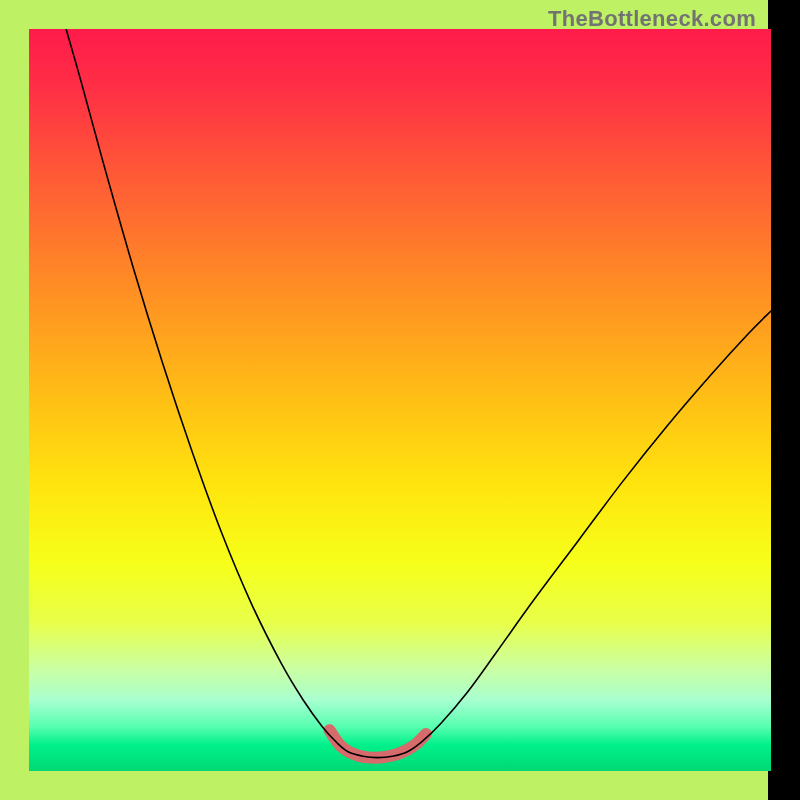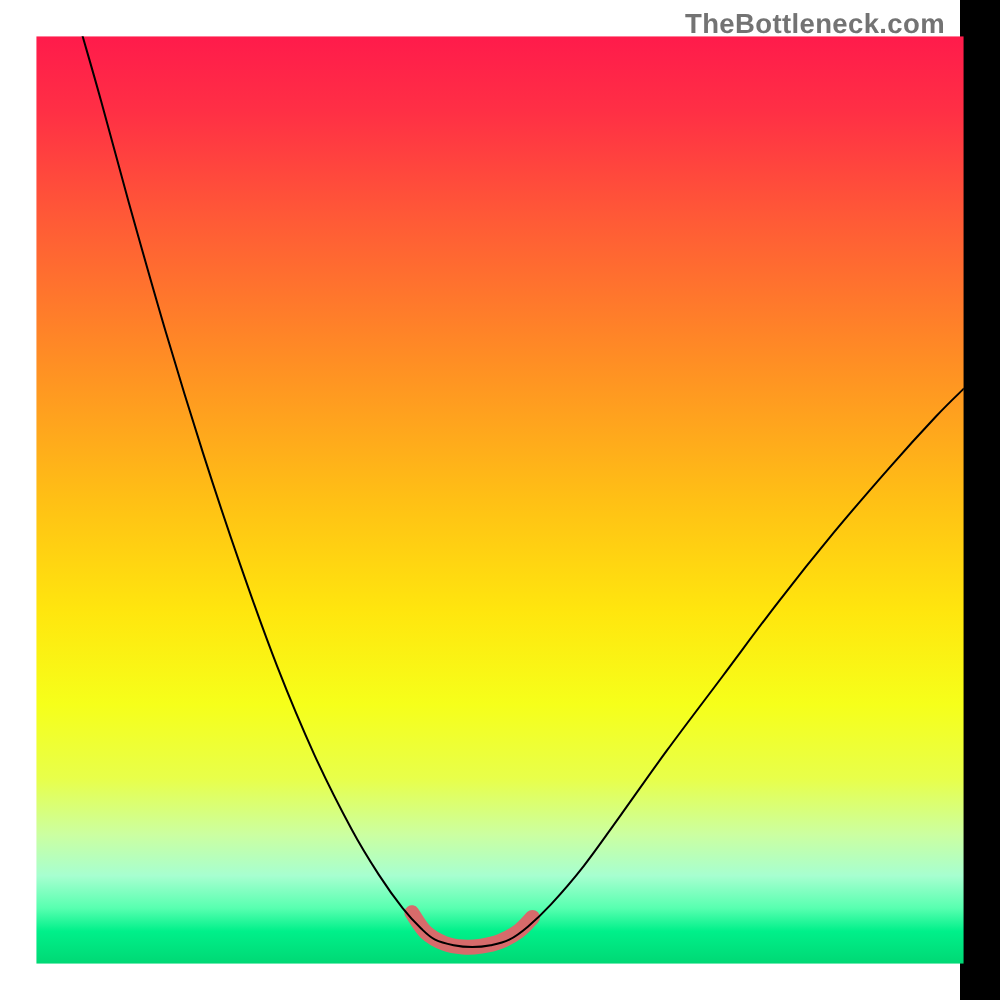--- a/index.html
+++ b/index.html
@@ -7,21 +7,21 @@
     padding: 0;
     width: 800px;
     height: 800px;
     background: #000;
     overflow: hidden;
   }
   .frame {
     position: relative;
     width: 768px;
     height: 800px;
-    background: #ffffff;
+    background: #bef264;
   }
   .watermark {
     position: absolute;
     top: 6px;
     right: 12px;
     font-family: Arial, Helvetica, sans-serif;
     font-size: 22px;
     font-weight: 600;
     color: #737373;
     letter-spacing: 0.3px;

